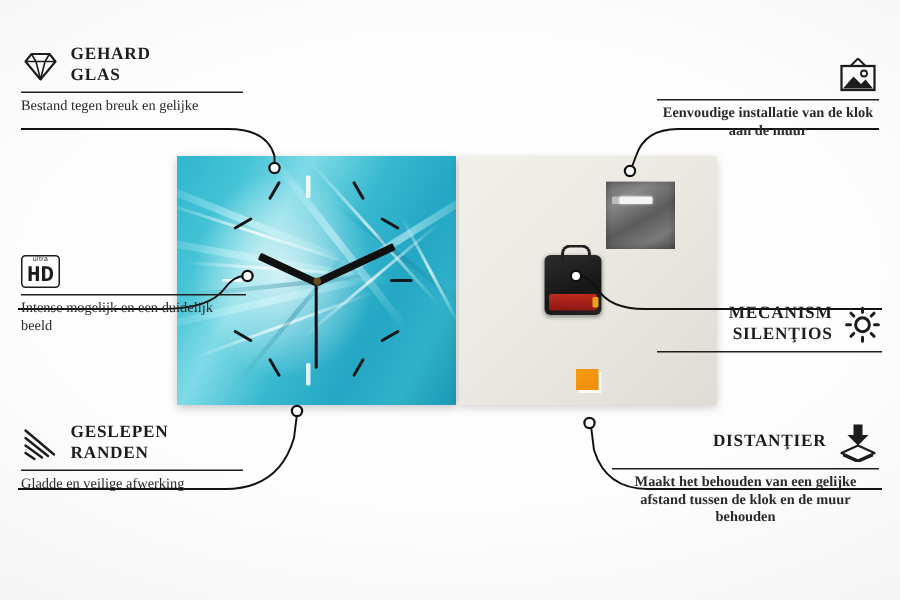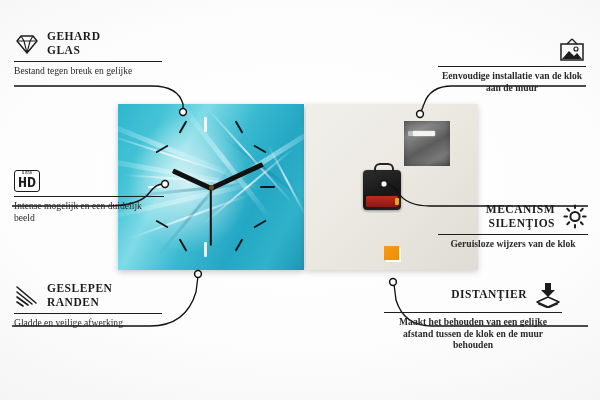--- a/index.html
+++ b/index.html
@@ -258,24 +258,23 @@
         <svg width="26" height="25" viewBox="0 0 26 25">
           <g fill="none" stroke="#1c1c1c" stroke-width="2" stroke-linecap="round">
             <circle cx="13" cy="12.5" r="4.6"></circle>
             <path d="M13 1.5 v2.6 M13 20.9 v2.6 M2.4 12.5 h2.6 M21 12.5 h2.6
                      M5.3 4.8 l1.9 1.9 M18.8 18.3 l1.9 1.9 M20.7 4.8 l-1.9 1.9 M7.2 18.3 l-1.9 1.9"></path>
           </g>
         </svg>
       </span>
     </div>
     <div class="rule"></div>
-    <div class="feat-desc">Geruisloze wijzers van de klok</div>
-  </div>
-
-  <div class="feature right" style="left:384px;top:282px;width:178px;">
+  </div>
+
+  <div class="feature right" style="left:408px;top:282px;width:178px;">
     <div class="feat-head right">
       <span class="feat-title">
         <span class="ln">DISTANŢIER</span>
       </span>
       <span class="icon">
         <svg width="28" height="26" viewBox="0 0 28 26">
           <path d="M11 1 h6 v7 h4 l-7 7 l-7 -7 h4 z" fill="#1c1c1c"></path>
           <path d="M14 15 L25 20 L14 25 L3 20 Z" fill="none" stroke="#1c1c1c" stroke-width="1.5" stroke-linejoin="round"></path>
           <path d="M4 21.6 L14 26 L24 21.6" fill="none" stroke="#1c1c1c" stroke-width="1.3"></path>
         </svg>

